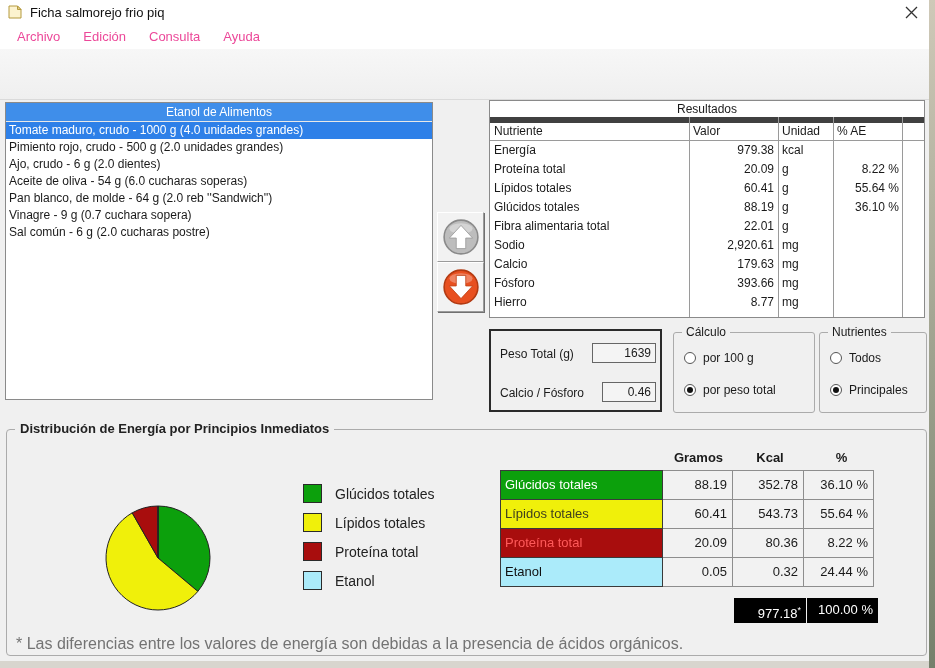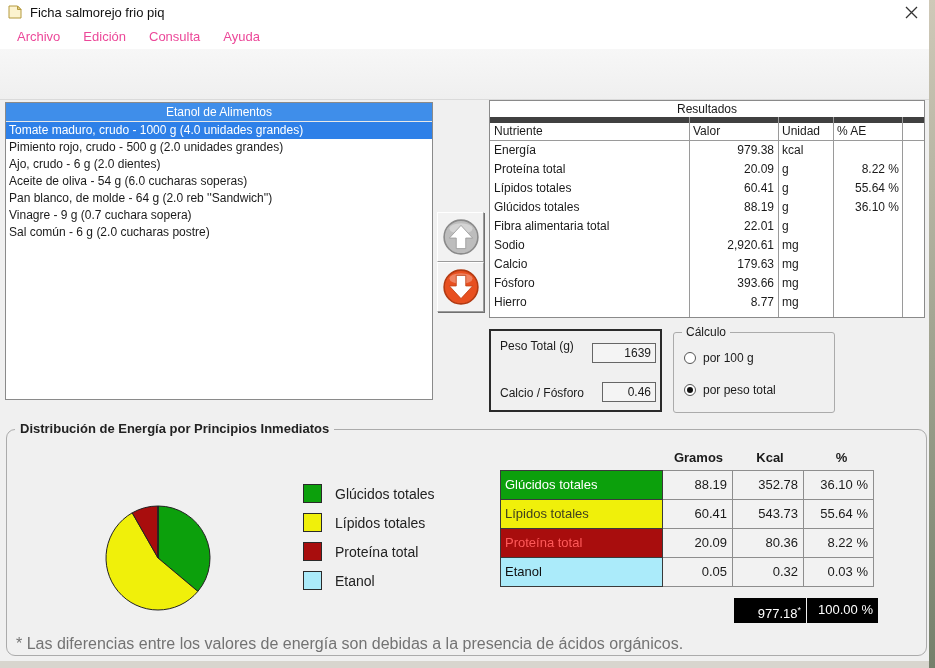--- a/index.html
+++ b/index.html
@@ -47,21 +47,21 @@
   .sum-label{position:absolute;left:9px;font-size:12px;}
   .sum-field{position:absolute;height:20px;background:#F4F4F4;border:1px solid #666;box-sizing:border-box;
     text-align:right;line-height:18px;padding-right:4px;font-size:12px;}
   .groupbox{position:absolute;border:1px solid #ABABAB;border-radius:3px;box-sizing:border-box;}
   .groupbox-legend{position:absolute;top:-8px;left:8px;background:#F0F0F0;padding:0 4px;font-size:12px;}
   .radio-row{position:absolute;left:10px;display:flex;align-items:center;}
   .radio{width:12px;height:12px;border-radius:50%;border:1px solid #555;background:#FFF;box-sizing:border-box;position:relative;}
   .radio.checked::after{content:"";position:absolute;left:2px;top:2px;width:6px;height:6px;border-radius:50%;background:#111;}
   .radio-label{margin-left:7px;font-size:12px;}
   
-  #distbox{left:6px;top:429px;width:921px;height:227px;border:1px solid #ABABAB;border-radius:9px;box-sizing:border-box;}
+  #distbox{left:6px;top:429px;width:921px;height:227px;border:1px solid #ABABAB;border-radius:4px;box-sizing:border-box;}
   #dist-title{position:absolute;top:-9px;left:8px;background:#F0F0F0;padding:0 5px;font-size:13px;font-weight:bold;color:#222;}
   #pie{left:102px;top:502px;width:112px;height:112px;}
   #legend{left:303px;top:479px;}
   .legend-row{display:flex;align-items:center;height:29px;}
   .legend-swatch{width:19px;height:19px;border:1px solid #2A2A2A;box-sizing:border-box;}
   .legend-label{margin-left:13px;font-size:14px;color:#222;}
   .dist-colhead{position:absolute;top:450px;font-size:13px;font-weight:bold;text-align:center;}
   #dist-table{left:500px;top:470px;}
   .dist-row{display:flex;}
   .dist-row + .dist-row{margin-top:-1px;}
@@ -286,40 +286,53 @@
           <span class="rc rc3"></span>
         </div>
       </div>
     <div class="vline" style="left:199px"></div>
     <div class="vline" style="left:288px"></div>
     <div class="vline" style="left:343px"></div>
     <div class="vline" style="left:412px"></div>
   </div>
 
   <div id="peso-box" class="abs">
-    <span class="sum-label" style="top:8px">Peso Total (g)</span>
+    <span class="sum-label" style="top:16px">Peso Total (g)</span>
     <div class="sum-field" style="left:101px;top:12px;width:64px">1639</div>
     <span class="sum-label" style="top:55px">Calcio / Fósforo</span>
     <div class="sum-field" style="left:111px;top:51px;width:54px">0.46</div>
   </div>
 
-  <div class="groupbox" style="left:673px;top:332px;width:162px;height:81px">
+  <div class="groupbox" style="left:673px;top:332px;width:142px;height:81px">
     <span class="groupbox-legend">Cálculo</span>
     <div id="calculo-options">
         <label class="radio-row" style="top: 18px;">
           <span class="radio"></span>
           <span class="radio-label">por 100 g</span>
         </label>
         <label class="radio-row" style="top: 50px;">
           <span class="radio checked"></span>
           <span class="radio-label">por peso total</span>
         </label>
       </div>
   </div>
 
+  <div class="groupbox" style="left:819px;top:332px;width:108px;height:81px">
+    <span class="groupbox-legend">Nutrientes</span>
+    <div id="nutrientes-options">
+        <label class="radio-row" style="top: 18px;">
+          <span class="radio"></span>
+          <span class="radio-label">Todos</span>
+        </label>
+        <label class="radio-row" style="top: 50px;">
+          <span class="radio checked"></span>
+          <span class="radio-label">Principales</span>
+        </label>
+      </div>
+  </div>
 
   <div id="distbox" class="abs">
     <span id="dist-title">Distribución de Energía por Principios Inmediatos</span>
   </div>
 
   <svg id="pie" class="abs" viewBox="0 0 112 112">
       <path d="M56,56 L56.00,4.00 A52,52 0 0 1 95.85,89.41 Z" fill="#0CA00C" stroke="#222" stroke-width="1"></path>
       <path d="M56,56 L95.85,89.41 A52,52 0 1 1 30.23,10.83 Z" fill="#F0F00A" stroke="#222" stroke-width="1"></path>
       <path d="M56,56 L30.23,10.83 A52,52 0 0 1 55.90,4.00 Z" fill="#A80D0D" stroke="#222" stroke-width="1"></path>
       <path d="M56,56 L55.90,4.00 A52,52 0 0 1 56.00,4.00 Z" fill="#ABEBFA" stroke="#222" stroke-width="1"></path>
@@ -364,21 +377,21 @@
       <div class="dist-row">
         <div class="dcell dlabel" style="background: rgb(168, 13, 13); color: rgb(255, 90, 90);">Proteína total</div>
         <div class="dcell dnum dn0">20.09</div>
         <div class="dcell dnum dn1">80.36</div>
         <div class="dcell dnum dn2">8.22 %</div>
       </div>
       <div class="dist-row">
         <div class="dcell dlabel" style="background: rgb(171, 235, 250); color: rgb(16, 16, 16);">Etanol</div>
         <div class="dcell dnum dn0">0.05</div>
         <div class="dcell dnum dn1">0.32</div>
-        <div class="dcell dnum dn2">0.03 %</div>
+        <div class="dcell dnum dn2">24.44 %</div>
       </div>
     </div>
 
   <div id="dist-total" class="abs">
     <div class="tot-cell tot-kcal"><span>977.18</span><sup>*</sup></div>
     <div class="tot-cell tot-pct">100.00 %</div>
   </div>
 
   <div id="footnote" class="abs">* Las diferencias entre los valores de energía son debidas a la presencia de ácidos orgánicos.</div>
 

